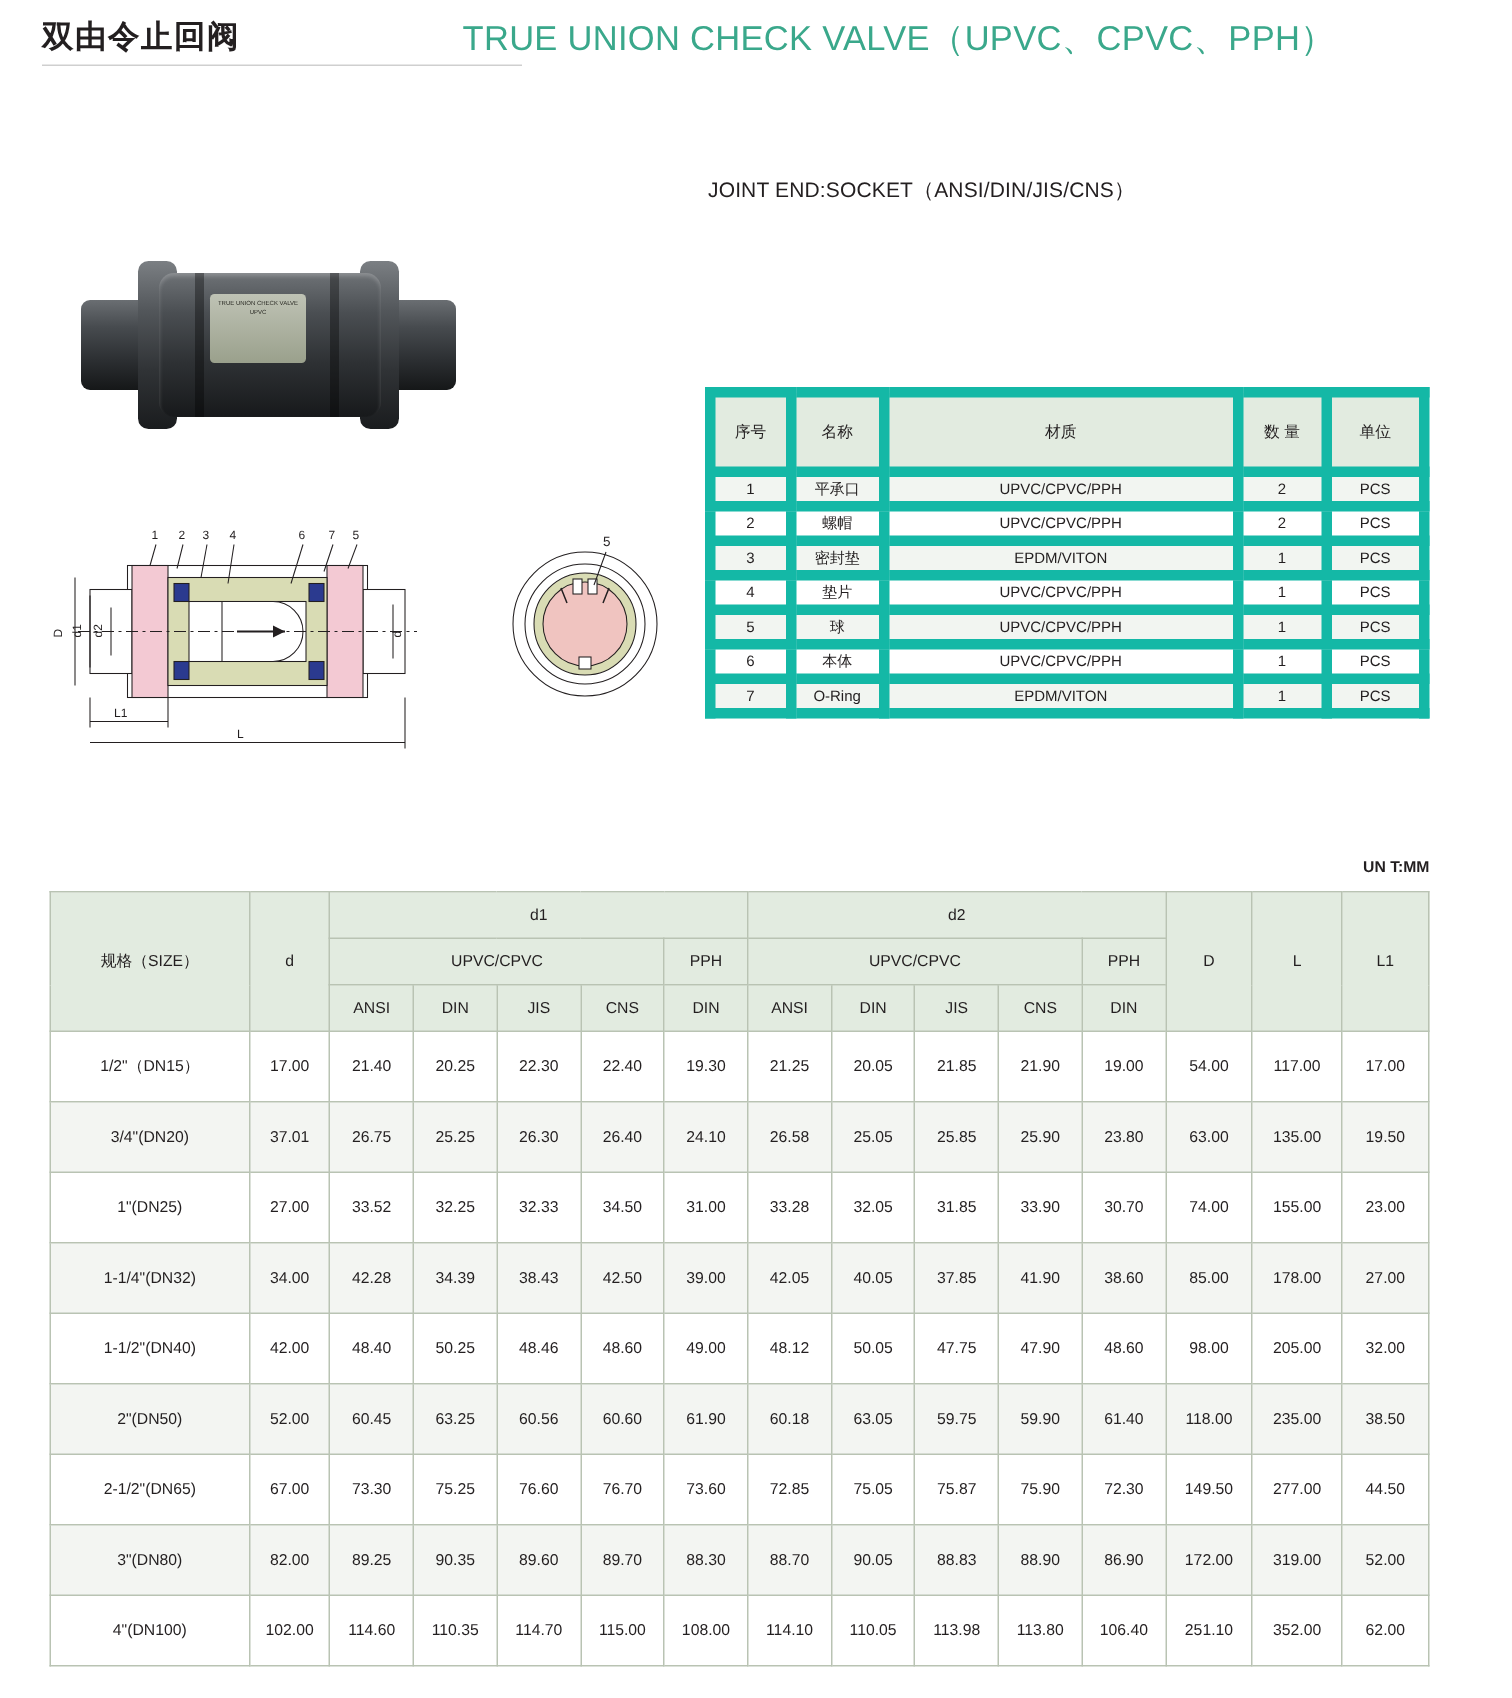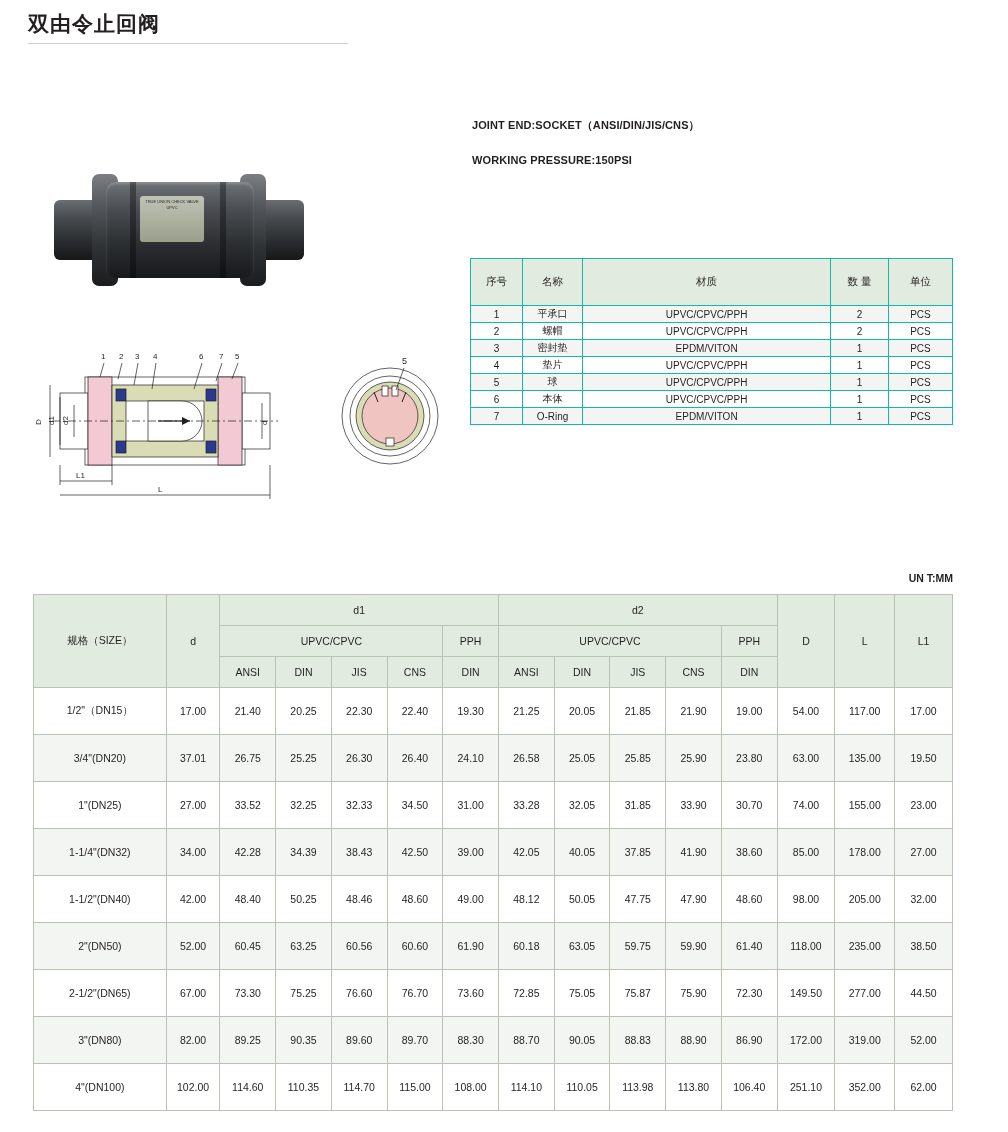--- a/index.html
+++ b/index.html
@@ -132,38 +132,38 @@
   }
 
   
   .spec-lines {
     position: absolute;
     left: 472px;
     top: 118px;
     width: 480px;
   }
   .spec-line {
-    font-size: 11px;
-    font-weight: bold;
+    font-size: 14px;
+    font-weight: normal;
     color: #231f20;
     margin-bottom: 21px;
     letter-spacing: 0.1px;
   }
 
   
   .parts-table {
     position: absolute;
     left: 470px;
     top: 258px;
     width: 483px;
     border-collapse: collapse;
     font-size: 10px;
   }
   .parts-table td, .parts-table th {
-    border: 1px solid #14b8a6;
+    border: 7px solid #14b8a6;
     text-align: center;
     color: #231f20;
     font-weight: normal;
     height: 16px;
     padding: 0;
   }
   .parts-table thead td {
     background: #e2ebe0;
     height: 46px;
     font-size: 10.5px;
@@ -227,20 +227,21 @@
   .col-D { width: 56px; }
   .col-L { width: 58px; }
   .col-L1 { width: 56px; }
 </style>
 </head>
 <body>
 
 <div class="header">
   <div class="header-cn">双由令止回阀</div>
   <div class="header-rule"></div>
+  <div class="header-en">TRUE UNION CHECK VALVE（UPVC、CPVC、PPH）</div>
 </div>
 
 <div class="photo">
   <div class="valve-stub stub-l"></div>
   <div class="valve-stub stub-r"></div>
   <div class="valve-nut nut-l"></div>
   <div class="valve-nut nut-r"></div>
   <div class="valve-body"></div>
   <div class="valve-ring ring-1"></div>
   <div class="valve-ring ring-2"></div>
@@ -326,21 +327,20 @@
       <rect x="62" y="38" width="6" height="10" fill="#ffffff"></rect>
       <rect x="56" y="90" width="8" height="8" fill="#ffffff"></rect>
       <line x1="66" y1="42" x2="74" y2="20"></line>
     </g>
     <text x="72" y="16" font-size="9" fill="#231f20" font-family="Liberation Sans, sans-serif">5</text>
   </svg>
 </div>
 
 <div class="spec-lines">
   <div class="spec-line">JOINT END:SOCKET（ANSI/DIN/JIS/CNS）</div>
-  <div class="spec-line">WORKING PRESSURE:150PSI</div>
 </div>
 
 <table class="parts-table">
   <thead>
     <tr>
       <td class="pt-c1">序号</td>
       <td class="pt-c2">名称</td>
       <td class="pt-c3">材质</td>
       <td class="pt-c4">数  量</td>
       <td class="pt-c5">单位</td>

